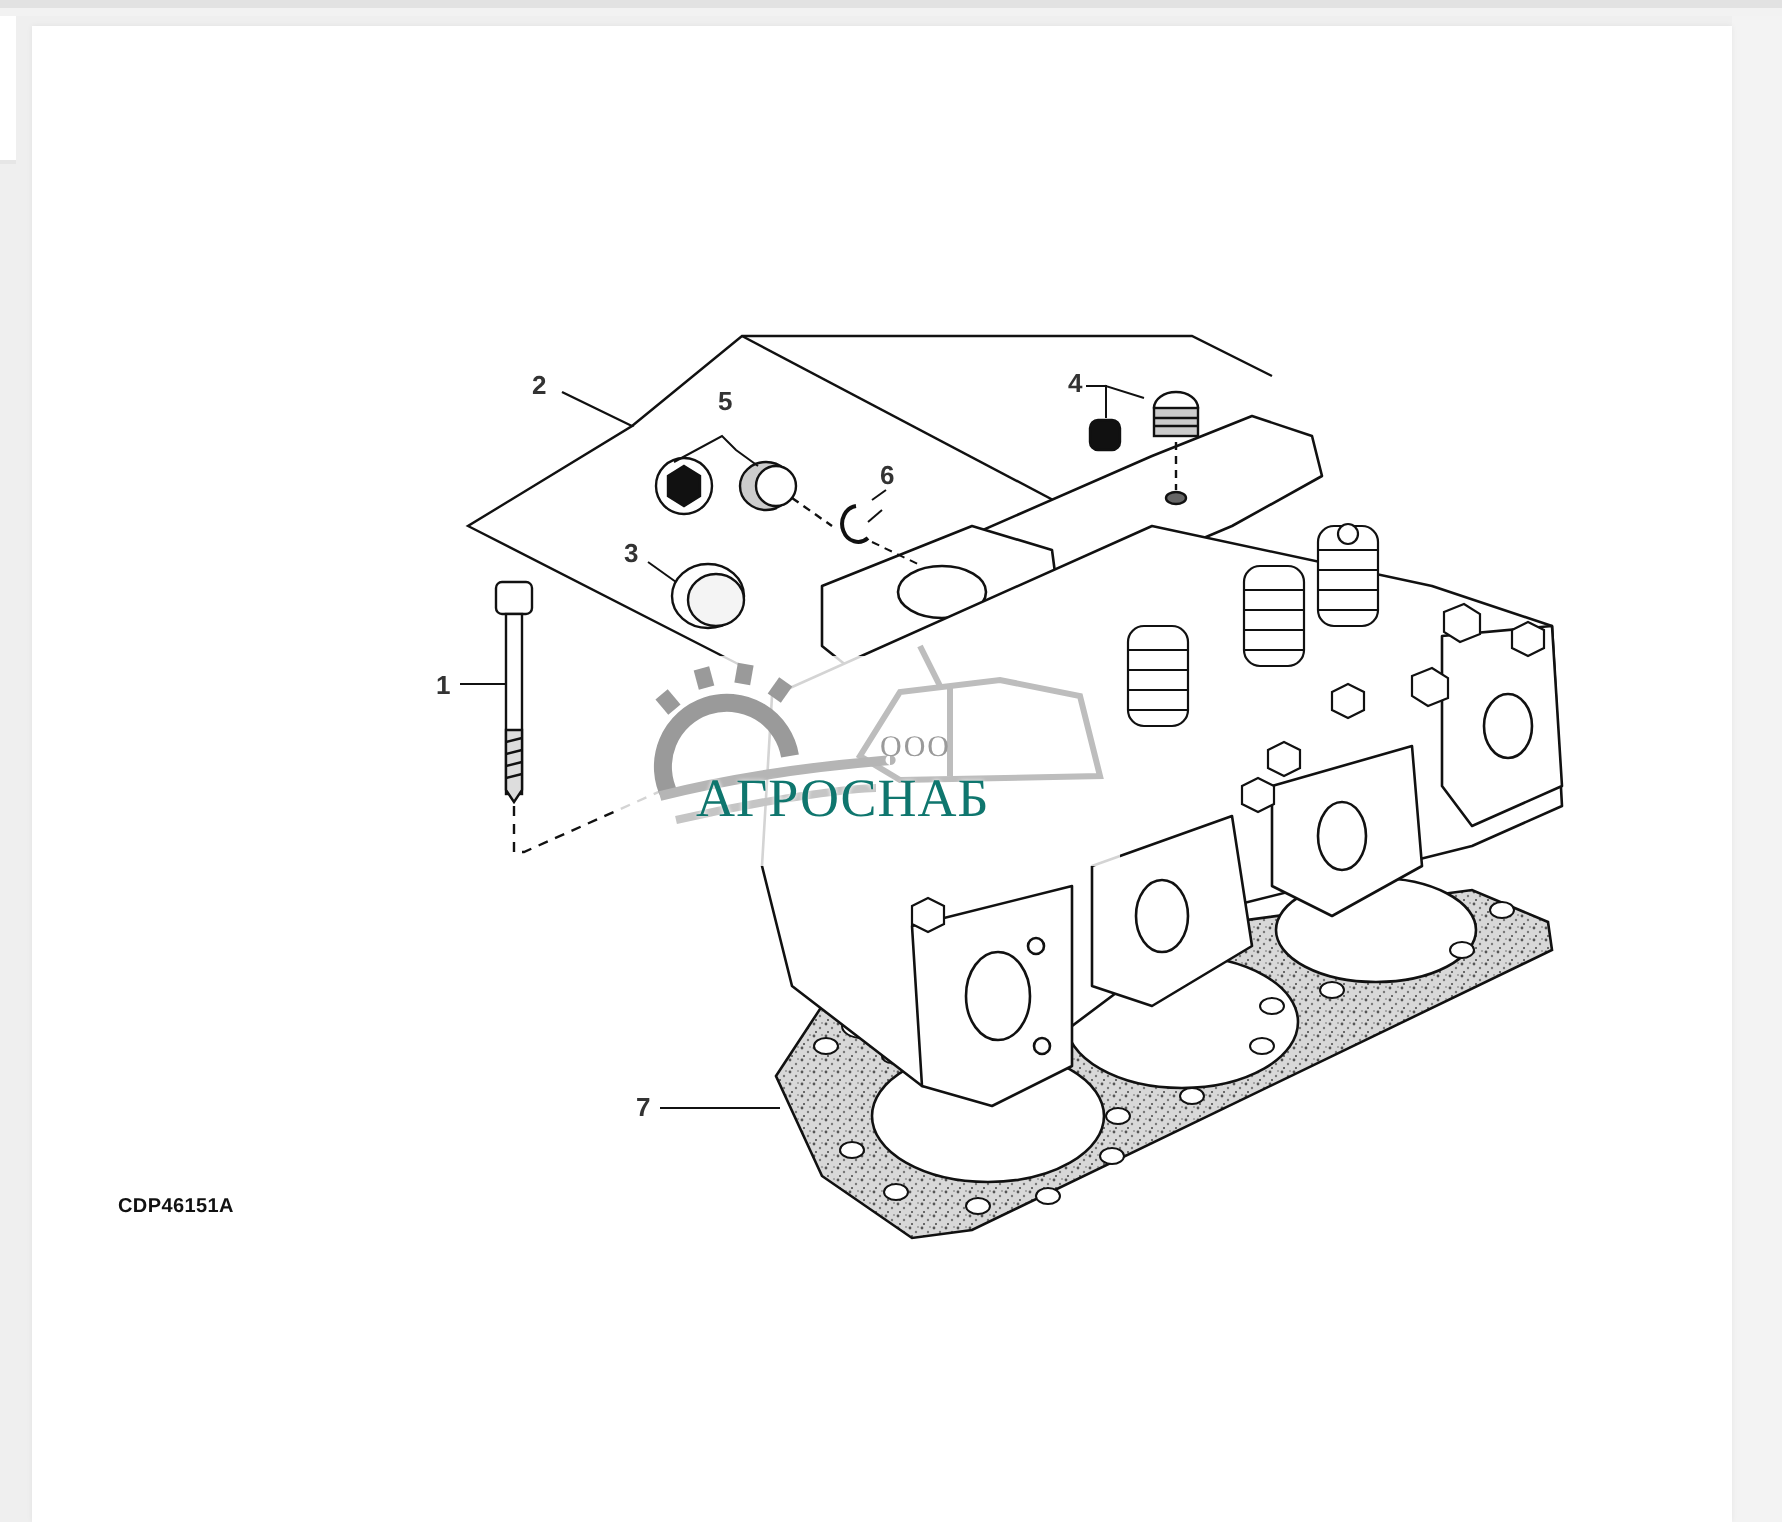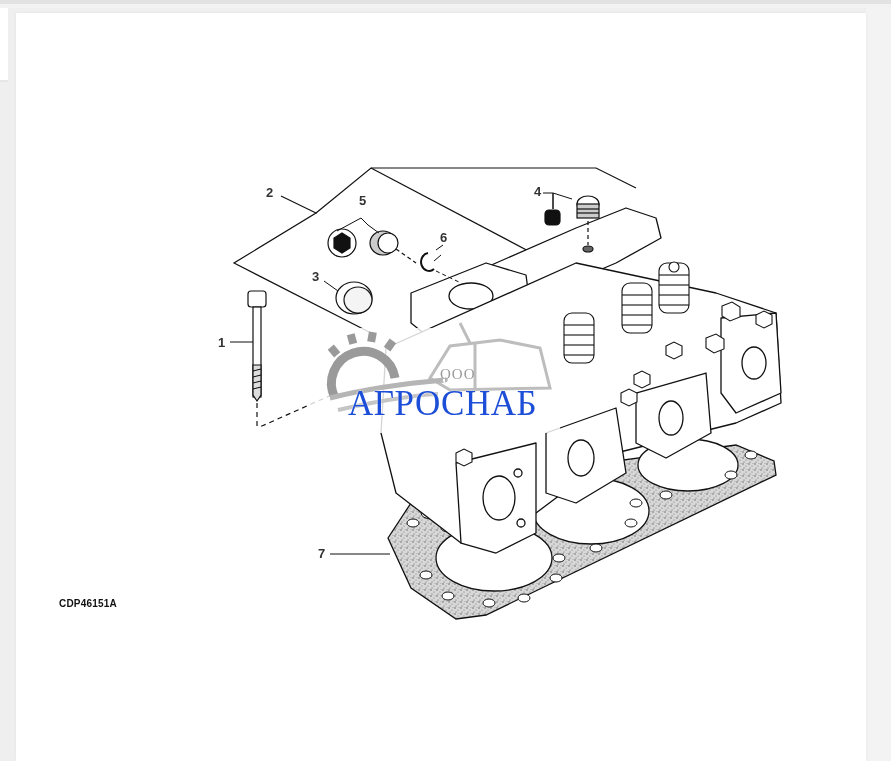--- a/index.html
+++ b/index.html
@@ -26,21 +26,21 @@
     position:absolute; font-weight:bold; font-size:13px; color:#333;
   }
   .watermark {
     position:absolute; left:310px; top:318px; width:250px; height:120px; pointer-events:none;
   }
   .wm-ooo {
     position:absolute; left:440px; top:366px; font-size:15px; color:#9a9a9a; letter-spacing:1px;
     font-family:"Liberation Serif", serif;
   }
   .wm-name {
-    position:absolute; left:348px; top:384px; font-size:35px; color:#1d4ed8;
+    position:absolute; left:348px; top:384px; font-size:27px; color:#0f766e;
     font-family:"Liberation Serif", serif; letter-spacing:0.5px;
     text-shadow: 0 0 2px #fff;
   }
 </style>
 </head>
 <body>
 
 <div class="top-strip"></div>
 <div class="top-strip2"></div>
 <div class="left-tab"></div>

